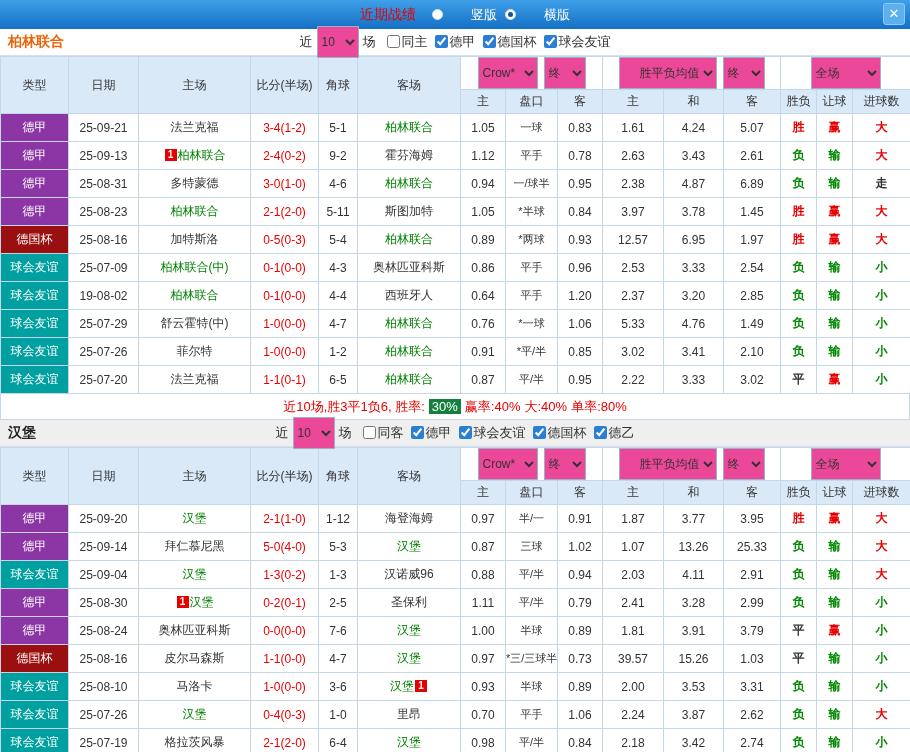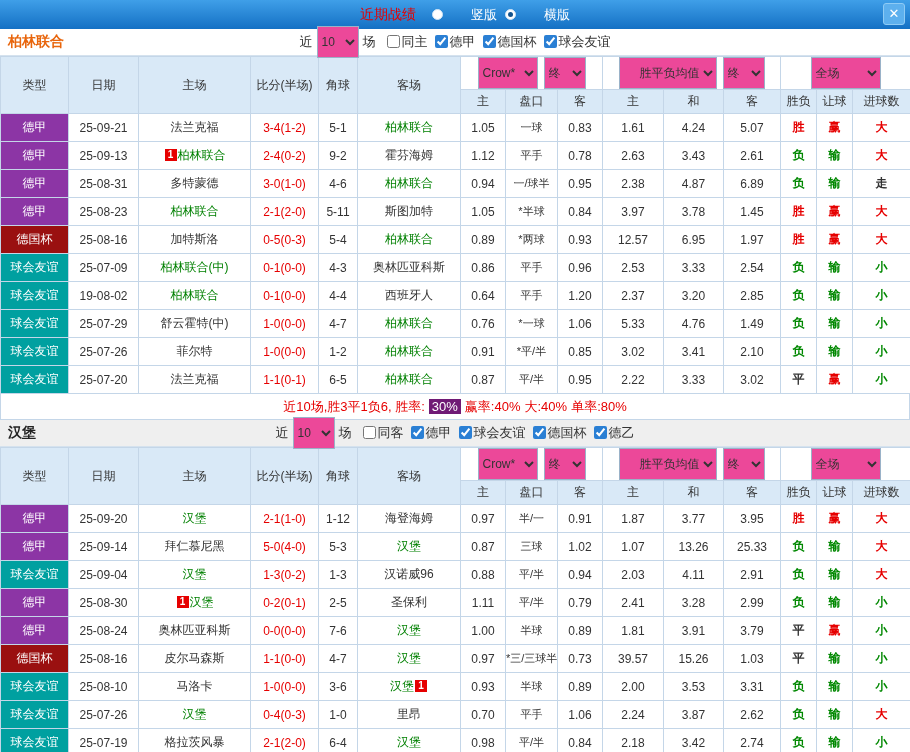--- a/index.html
+++ b/index.html
@@ -52,21 +52,21 @@
   .tn-green { color: #008000; cursor: pointer; }
   .tn-black { color: #333; cursor: pointer; }
   .badge { display: inline-block; background: #e60000; color: #fff; font-size: 10px;
     width: 12px; height: 12px; line-height: 12px; margin: 0 1px; vertical-align: 1px; font-weight: bold; }
 
   
   .summary { height: 26px; border: 1px solid #c4d6e8; border-top: none;
     display: flex; align-items: center; justify-content: center; font-size: 13px; }
   .summary span { margin: 0 2px; }
   .sum-red { color: #e60000; }
-  .sum-badge { background: #701a75; color: #fff; padding: 0 3px; }
+  .sum-badge { background: #15803d; color: #fff; padding: 0 3px; }
 </style>
 </head>
 <body>
 
 <div class="app">
 
   <div class="titlebar">
     <span class="page-title">近期战绩</span>
     <span class="radio-group">
         <span class="radio"></span>

